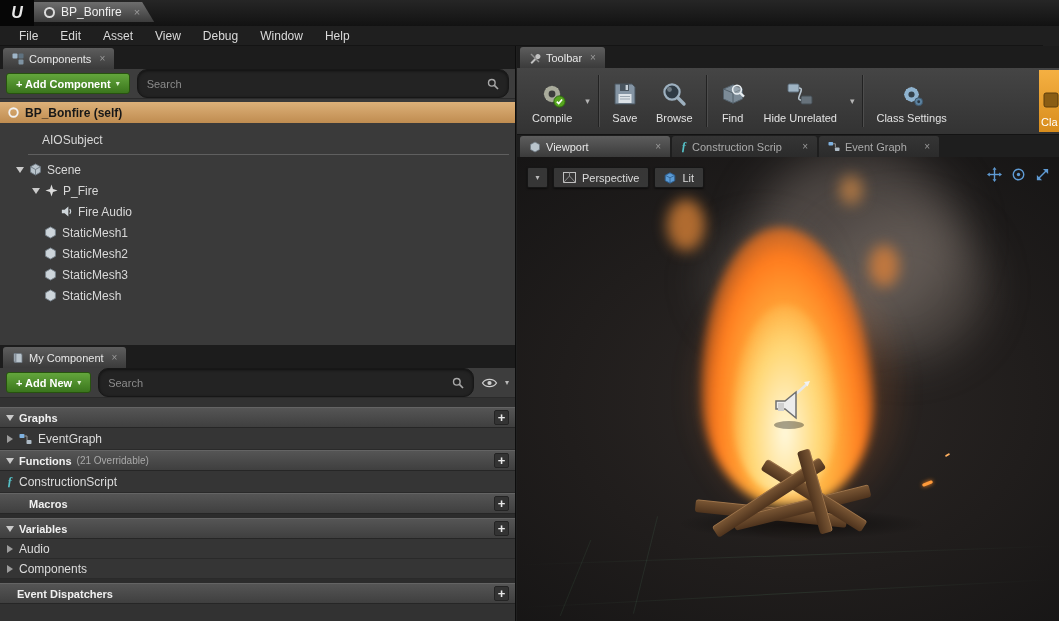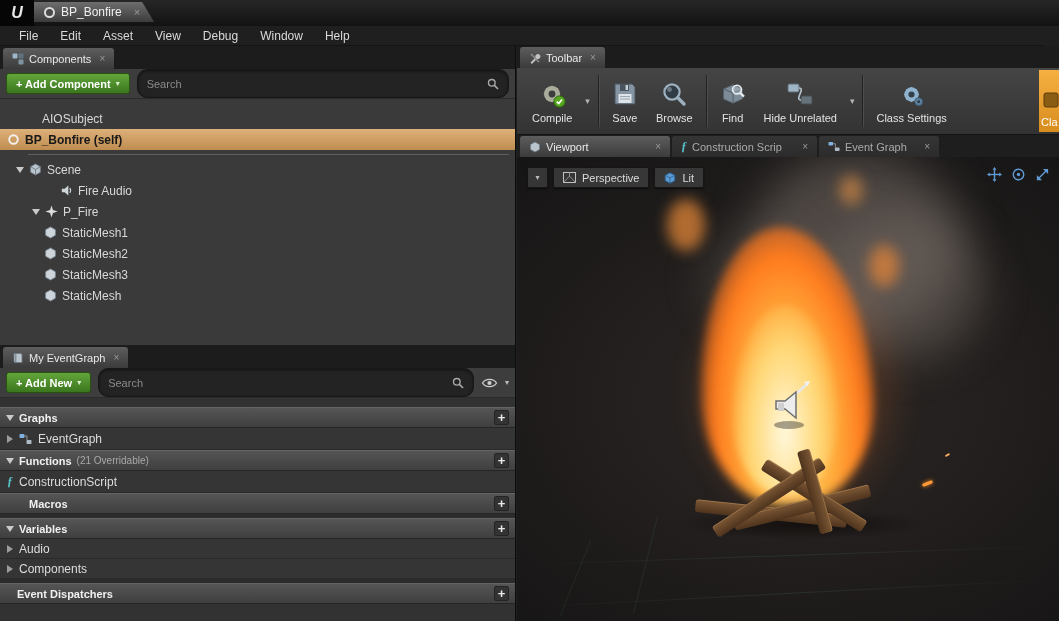--- a/index.html
+++ b/index.html
@@ -173,51 +173,51 @@
         <div class="searchbox">
           <input placeholder="Search" style="">
           <svg width="12" height="12" viewBox="0 0 12 12">
               <circle cx="4.8" cy="4.8" r="3.3" fill="none" stroke="#a8a8a8" stroke-width="1.4"></circle>
               <line x1="7.4" y1="7.4" x2="11" y2="11" stroke="#a8a8a8" stroke-width="1.7"></line>
             </svg>
         </div>
       </div>
 
       <div class="tree">
+        <div class="trow selected" style="padding-left:7px;">
+          <svg class="ticon" width="13" height="13" viewBox="0 0 14 14">
+              <circle cx="7" cy="7" r="4.6" fill="none" stroke="#f2f2f2" stroke-width="2"></circle>
+            </svg>
+          <span>BP_Bonfire (self)</span>
+        </div>
         <div class="trow" style="padding-left:42px; margin-top:6px;">
           <span>AIOSubject</span>
-        </div>
-        <div class="trow selected" style="padding-left:7px;">
-          <svg class="ticon" width="13" height="13" viewBox="0 0 14 14">
-              <circle cx="7" cy="7" r="4.6" fill="none" stroke="#f2f2f2" stroke-width="2"></circle>
-            </svg>
-          <span>BP_Bonfire (self)</span>
         </div>
         <div class="tree-sep"></div>
         <div class="trow" style="padding-left:16px;">
           <span class="exp-open"></span>
           <svg class="ticon" width="13" height="13" viewBox="0 0 14 14">
               <path d="M7 1 12.3 4v6L7 13 1.7 10V4z" fill="#b9c4cc" stroke="#6f7a84"></path>
               <path d="M1.7 4 7 7l5.3-3M7 7v6" stroke="#6f7a84" fill="none"></path>
             </svg>
           <span>Scene</span>
         </div>
+        <div class="trow" style="padding-left:32px;">
+          <span class="exp-open"></span>
+          <svg class="ticon" width="13" height="13" viewBox="0 0 14 14">
+              <path d="M7 0.5 8.6 5.4 13.5 7 8.6 8.6 7 13.5 5.4 8.6 0.5 7 5.4 5.4z" fill="#dcdcdc"></path>
+            </svg>
+          <span>P_Fire</span>
+        </div>
         <div class="trow" style="padding-left:60px;">
           <svg class="ticon" width="13" height="13" viewBox="0 0 14 14">
               <path d="M2 5h3l4-3.5v11L5 9H2z" fill="#cfd6da"></path>
               <path d="M10.5 4.5 a4 4 0 0 1 0 5" stroke="#cfd6da" fill="none" stroke-width="1.2"></path>
             </svg>
           <span>Fire Audio</span>
-        </div>
-        <div class="trow" style="padding-left:32px;">
-          <span class="exp-open"></span>
-          <svg class="ticon" width="13" height="13" viewBox="0 0 14 14">
-              <path d="M7 0.5 8.6 5.4 13.5 7 8.6 8.6 7 13.5 5.4 8.6 0.5 7 5.4 5.4z" fill="#dcdcdc"></path>
-            </svg>
-          <span>P_Fire</span>
         </div>
         <div class="trow" style="padding-left:44px;">
           <svg class="ticon" width="13" height="13" viewBox="0 0 14 14">
               <path d="M7 1 12.3 4v6L7 13 1.7 10V4z" fill="#cdd5db" stroke="#79848e"></path>
             </svg>
           <span>StaticMesh1</span>
         </div>
         <div class="trow" style="padding-left:44px;">
           <svg class="ticon" width="13" height="13" viewBox="0 0 14 14">
               <path d="M7 1 12.3 4v6L7 13 1.7 10V4z" fill="#cdd5db" stroke="#79848e"></path>
@@ -239,21 +239,21 @@
       </div>
     </div>
 
     <div class="mybp-panel">
       <div class="tabstrip">
         <div class="ptab">
           <svg width="12" height="12" viewBox="0 0 12 12">
               <path d="M2 1.5h6.5a1.5 1.5 0 0 1 1.5 1.5v7.5H3.5A1.5 1.5 0 0 1 2 9z" fill="#b9c4cc" stroke="#6f7a84" stroke-width="0.8"></path>
               <line x1="3.8" y1="1.5" x2="3.8" y2="10.5" stroke="#6f7a84"></line>
             </svg>
-          <span>My EventGraph</span>
+          <span>My Component</span>
           <span class="tab-close">×</span>
         </div>
       </div>
       <div class="panel-toolbar">
         <div class="btn-green">
           <span>+ Add New</span>
           <span class="caret">▾</span>
         </div>
         <div class="searchbox">
           <input placeholder="Search" style="">

